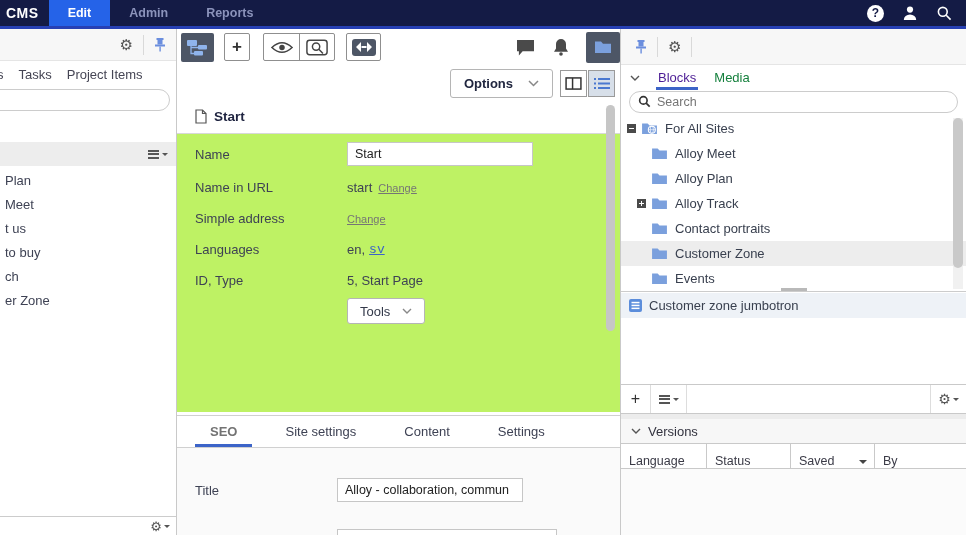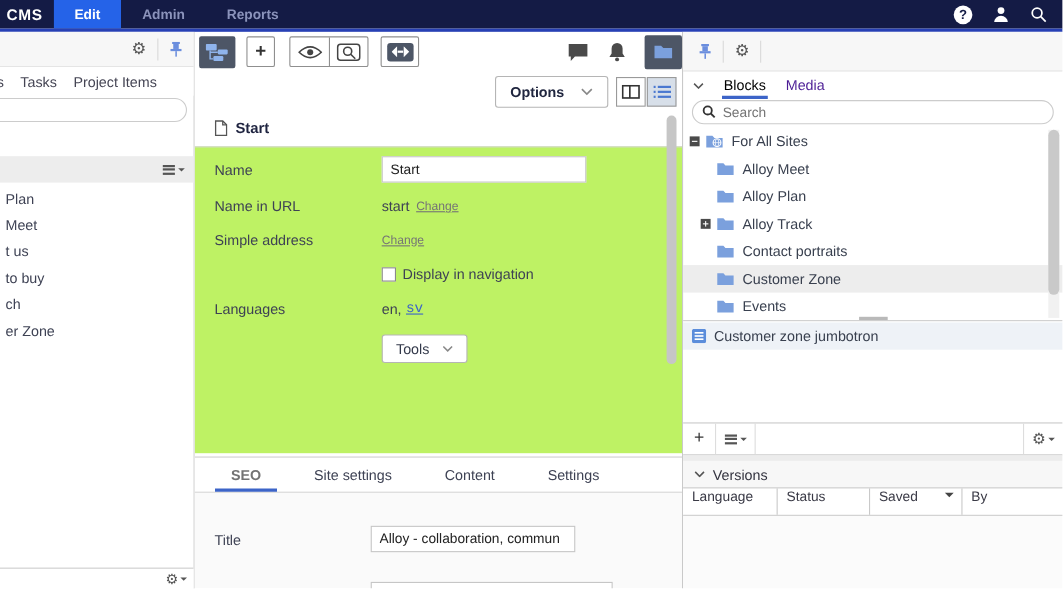--- a/index.html
+++ b/index.html
@@ -75,22 +75,22 @@
   .seo-partial { margin-top:27px; margin-left:142px; }
   .seo-partial input { width:220px; }
   .c-scrollbar { position:absolute; right:5px; top:76px; width:9px; height:226px; background:#c6c6c6; border-radius:5px; }
 
   
   .panel-right { position:absolute; top:29px; left:620px; width:346px; height:506px; background:#fff; border-left:1px solid #c9c9c9; display:flex; flex-direction:column; }
   .rp-toolbar { flex:none; height:36px; background:#f7f7f7; border-bottom:1px solid #e5e5e5; display:flex; align-items:center; padding-left:4px; }
   .rp-toolbar .cell { padding:0 10px; display:flex; align-items:center; }
   .rp-tabsrow { flex:none; height:25px; display:flex; align-items:stretch; padding-left:9px; gap:16px; }
   .rp-tabsrow .chev { display:flex; align-items:center; }
-  .rp-tab { display:flex; align-items:center; color:#4c1d95; }
-  .rp-tab.active { color:#000000; box-shadow:inset 0 -3px 0 #3c64c8; padding:0 2px; }
+  .rp-tab { display:flex; align-items:center; color:#15803d; }
+  .rp-tab.active { color:#4c1d95; box-shadow:inset 0 -3px 0 #3c64c8; padding:0 2px; }
   .rp-search { flex:none; margin:1px 8px 3px 8px; position:relative; }
   .rp-search input { width:100%; height:22px; border:1px solid #ccc; border-radius:12px; padding:0 10px 0 27px; font-size:12.5px; font-family:Liberation Sans, sans-serif; color:#ec4899; outline:none; }
   .rp-search .mag { position:absolute; left:9px; top:4px; }
   .rp-tree { flex:none; position:relative; }
   .t-row { height:25px; display:flex; align-items:center; color:#39404f; }
   .t-row.selected { background:#ededed; }
   .t-icon { margin-right:7px; flex:none; }
   .expander { width:9px; height:9px; background:#4a4a4a; position:relative; margin-right:5px; flex:none; }
   .expander::before { content:""; position:absolute; left:2px; top:4px; width:5px; height:1px; background:#fff; }
   .expander.plus::after { content:""; position:absolute; left:4px; top:2px; width:1px; height:5px; background:#fff; }
@@ -105,21 +105,21 @@
   .rp-fill { flex:1; background:#fff; }
   .rp-actionbar { flex:none; height:30px; border-top:1px solid #c9c9c9; border-bottom:1px solid #c9c9c9; background:#fff; display:flex; align-items:stretch; }
   .ab-btn { display:flex; align-items:center; justify-content:center; gap:2px; }
   .ab-plus { width:30px; border-right:1px solid #ddd; font-size:16px; color:#333; }
   .ab-menu { width:36px; border-right:1px solid #ddd; }
   .ab-spacer { flex:1; }
   .ab-gear { width:36px; border-left:1px solid #ddd; }
   .rp-gap { flex:none; height:5px; background:#ececec; }
   .rp-vheader { flex:none; height:24px; background:#f7f7f7; display:flex; align-items:center; gap:7px; padding-left:10px; color:#33333f; }
   .rp-thead { flex:none; height:26px; border-top:1px solid #c9c9c9; border-bottom:1px solid #c9c9c9; background:#fff; display:flex; font-size:12.5px; color:#3a3a46; }
-  .th { display:flex; align-items:flex-start; padding-left:8px; border-right:1px solid #c9c9c9; }
+  .th { display:flex; align-items:flex-end; padding-left:8px; border-right:1px solid #c9c9c9; }
   .th-language { width:86px; } .th-status { width:84px; }
   .th-saved { width:84px; justify-content:space-between; padding-right:7px; }
   .th-by { flex:1; border-right:none; }
   .rp-partial { flex:1; background:#fbfbfb; }
 </style>
 </head>
 <body>
 
 <div class="topbar">
   <div class="logo">CMS</div>
@@ -314,28 +314,27 @@
     <div class="f-row mb16">
       <div class="f-label">Name in URL</div>
       <span>start</span>
       <a class="link-gray" style="margin-left:6px;">Change</a>
     </div>
     <div class="f-row mb16">
       <div class="f-label">Simple address</div>
       <a class="link-gray">Change</a>
     </div>
     <div class="f-row mb16">
-      <div class="f-label"></div>
-      <div class="checkbox"></div>
-      <span>Display in navigation</span>
-    </div>
-    <div class="f-row mb16">
       <div class="f-label">Languages</div>
       <span>en,</span>
       <a class="link-blue" style="margin-left:4px;font-family:Liberation Mono, monospace;">sv</a>
+    </div>
+    <div class="f-row mb10">
+      <div class="f-label">ID, Type</div>
+      <span>5, Start Page</span>
     </div>
     <div class="f-row">
       <div class="f-label"></div>
       <div class="btn-tools">
         <span>Tools</span>
         <svg width="10" height="6" viewBox="0 0 10 6">
             <polyline points="1,1 5,5 9,1" fill="none" stroke="#888" stroke-width="1.4"></polyline>
           </svg>
       </div>
     </div>

